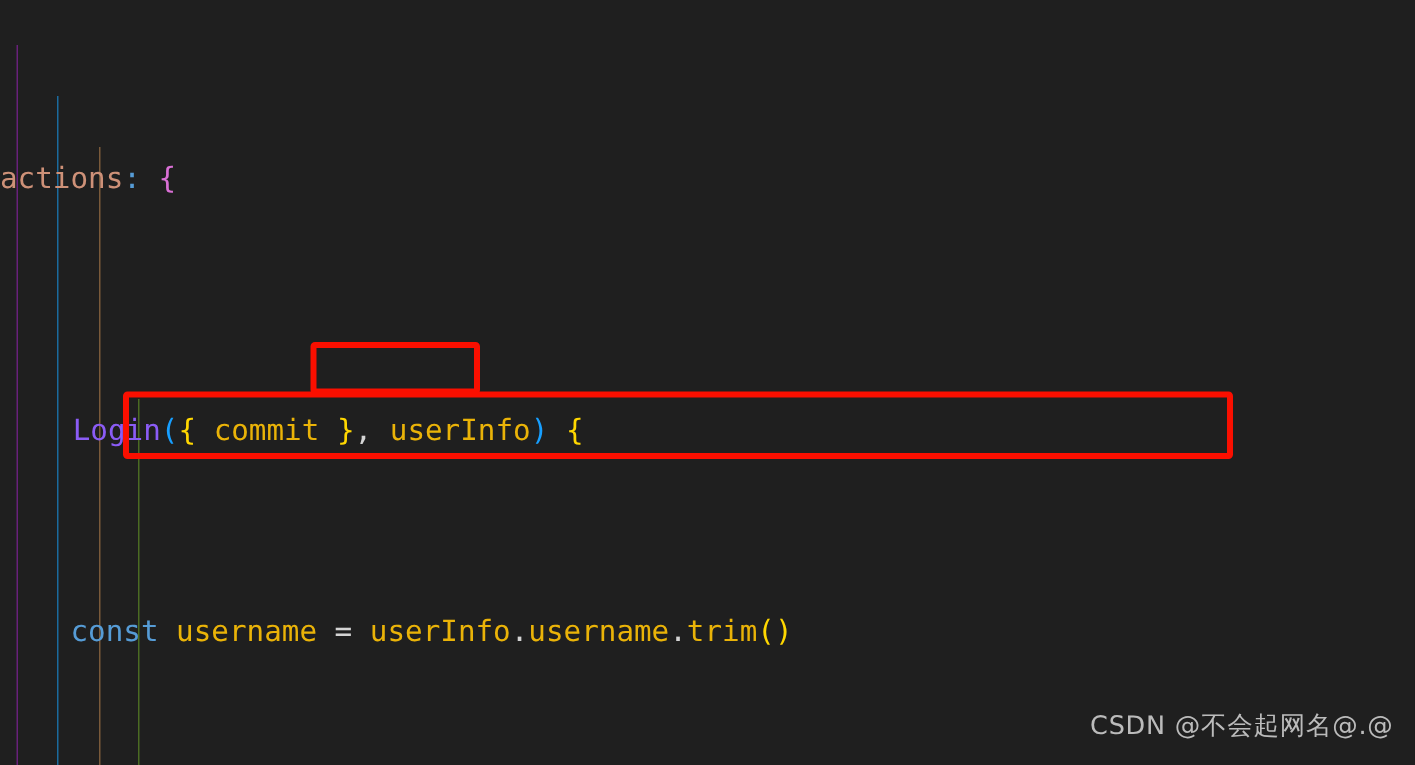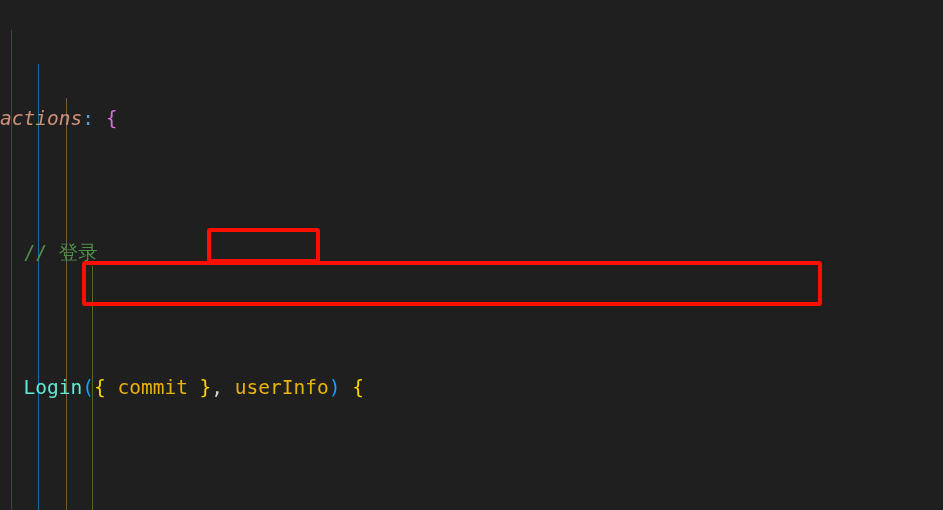--- a/index.html
+++ b/index.html
@@ -40,23 +40,23 @@
   .line {
     height: 33.6px;
     line-height: 33.6px;
     white-space: pre;
     position: relative;
   }
 
   
   .t-kw      { color: #569cd6; }   
   .t-plain   { color: #d4d4d4; }
-  .t-id      { color: #5eead4; }
+  .t-id      { color: #8b5cf6; margin-left: 25px; }
   .t-prop    { color: #eab308; }
-  .t-str     { color: #ce9178; font-style: italic; }
+  .t-str     { color: #ce9178; }
   .t-cmt     { color: #4e8f4a; }
   .t-p-yel   { color: #ffd700; }
   .t-p-mag   { color: #da70d6; }
   .t-p-blu   { color: #179fff; }
   .t-colon   { color: #569cd6; }
 
   
   .redbox {
     position: absolute;
     border: 4px solid #fa0f00;
@@ -86,21 +86,20 @@
     <div class="guide" style="left:11px;  top:30px;  bottom:0;  background:#68217a;"></div>
     <div class="guide" style="left:38px;  top:64px;  bottom:0;  background:#1b6b9e;"></div>
     <div class="guide" style="left:66px;  top:98px;  bottom:0;  background:#7a5a3a;"></div>
     <div class="guide" style="left:92px;  top:266px; bottom:0;  background:#4b6b23;"></div>
   </div>
 
   <div class="code">
 
     <div class="line"><span class="t-str">actions</span><span class="t-colon">:</span><span> </span><span class="t-p-mag">{</span></div>
 
-    <div class="line"><span>  </span><span class="t-cmt">//</span><span class="t-cmt"> 登录</span></div>
 
     <div class="line"><span>  </span><span class="t-id">Login</span><span class="t-p-blu">(</span><span class="t-p-yel">{</span><span class="t-prop"> commit </span><span class="t-p-yel">}</span><span class="t-plain">, </span><span class="t-prop">userInfo</span><span class="t-p-blu">)</span><span class="t-p-yel"> {</span></div>
 
     <div class="line"><span>    </span><span class="t-kw">const</span><span class="t-prop"> username </span><span class="t-plain">= </span><span class="t-prop">userInfo</span><span class="t-plain">.</span><span class="t-prop">username</span><span class="t-plain">.</span><span class="t-prop">trim</span><span class="t-p-yel">()</span></div>
 
     
 
     
 
     
@@ -119,14 +118,15 @@
 
     
 
     
 
   </div>
 
   <div class="redbox" style="left:207px; top:228px; width:113px; height:35px;"></div>
   <div class="redbox" style="left:82px; top:261px; width:740px; height:45px;"></div>
 
+  <div class="watermark">CSDN @不会起网名@.@</div>
 
 </div>
 
 </body></html>

